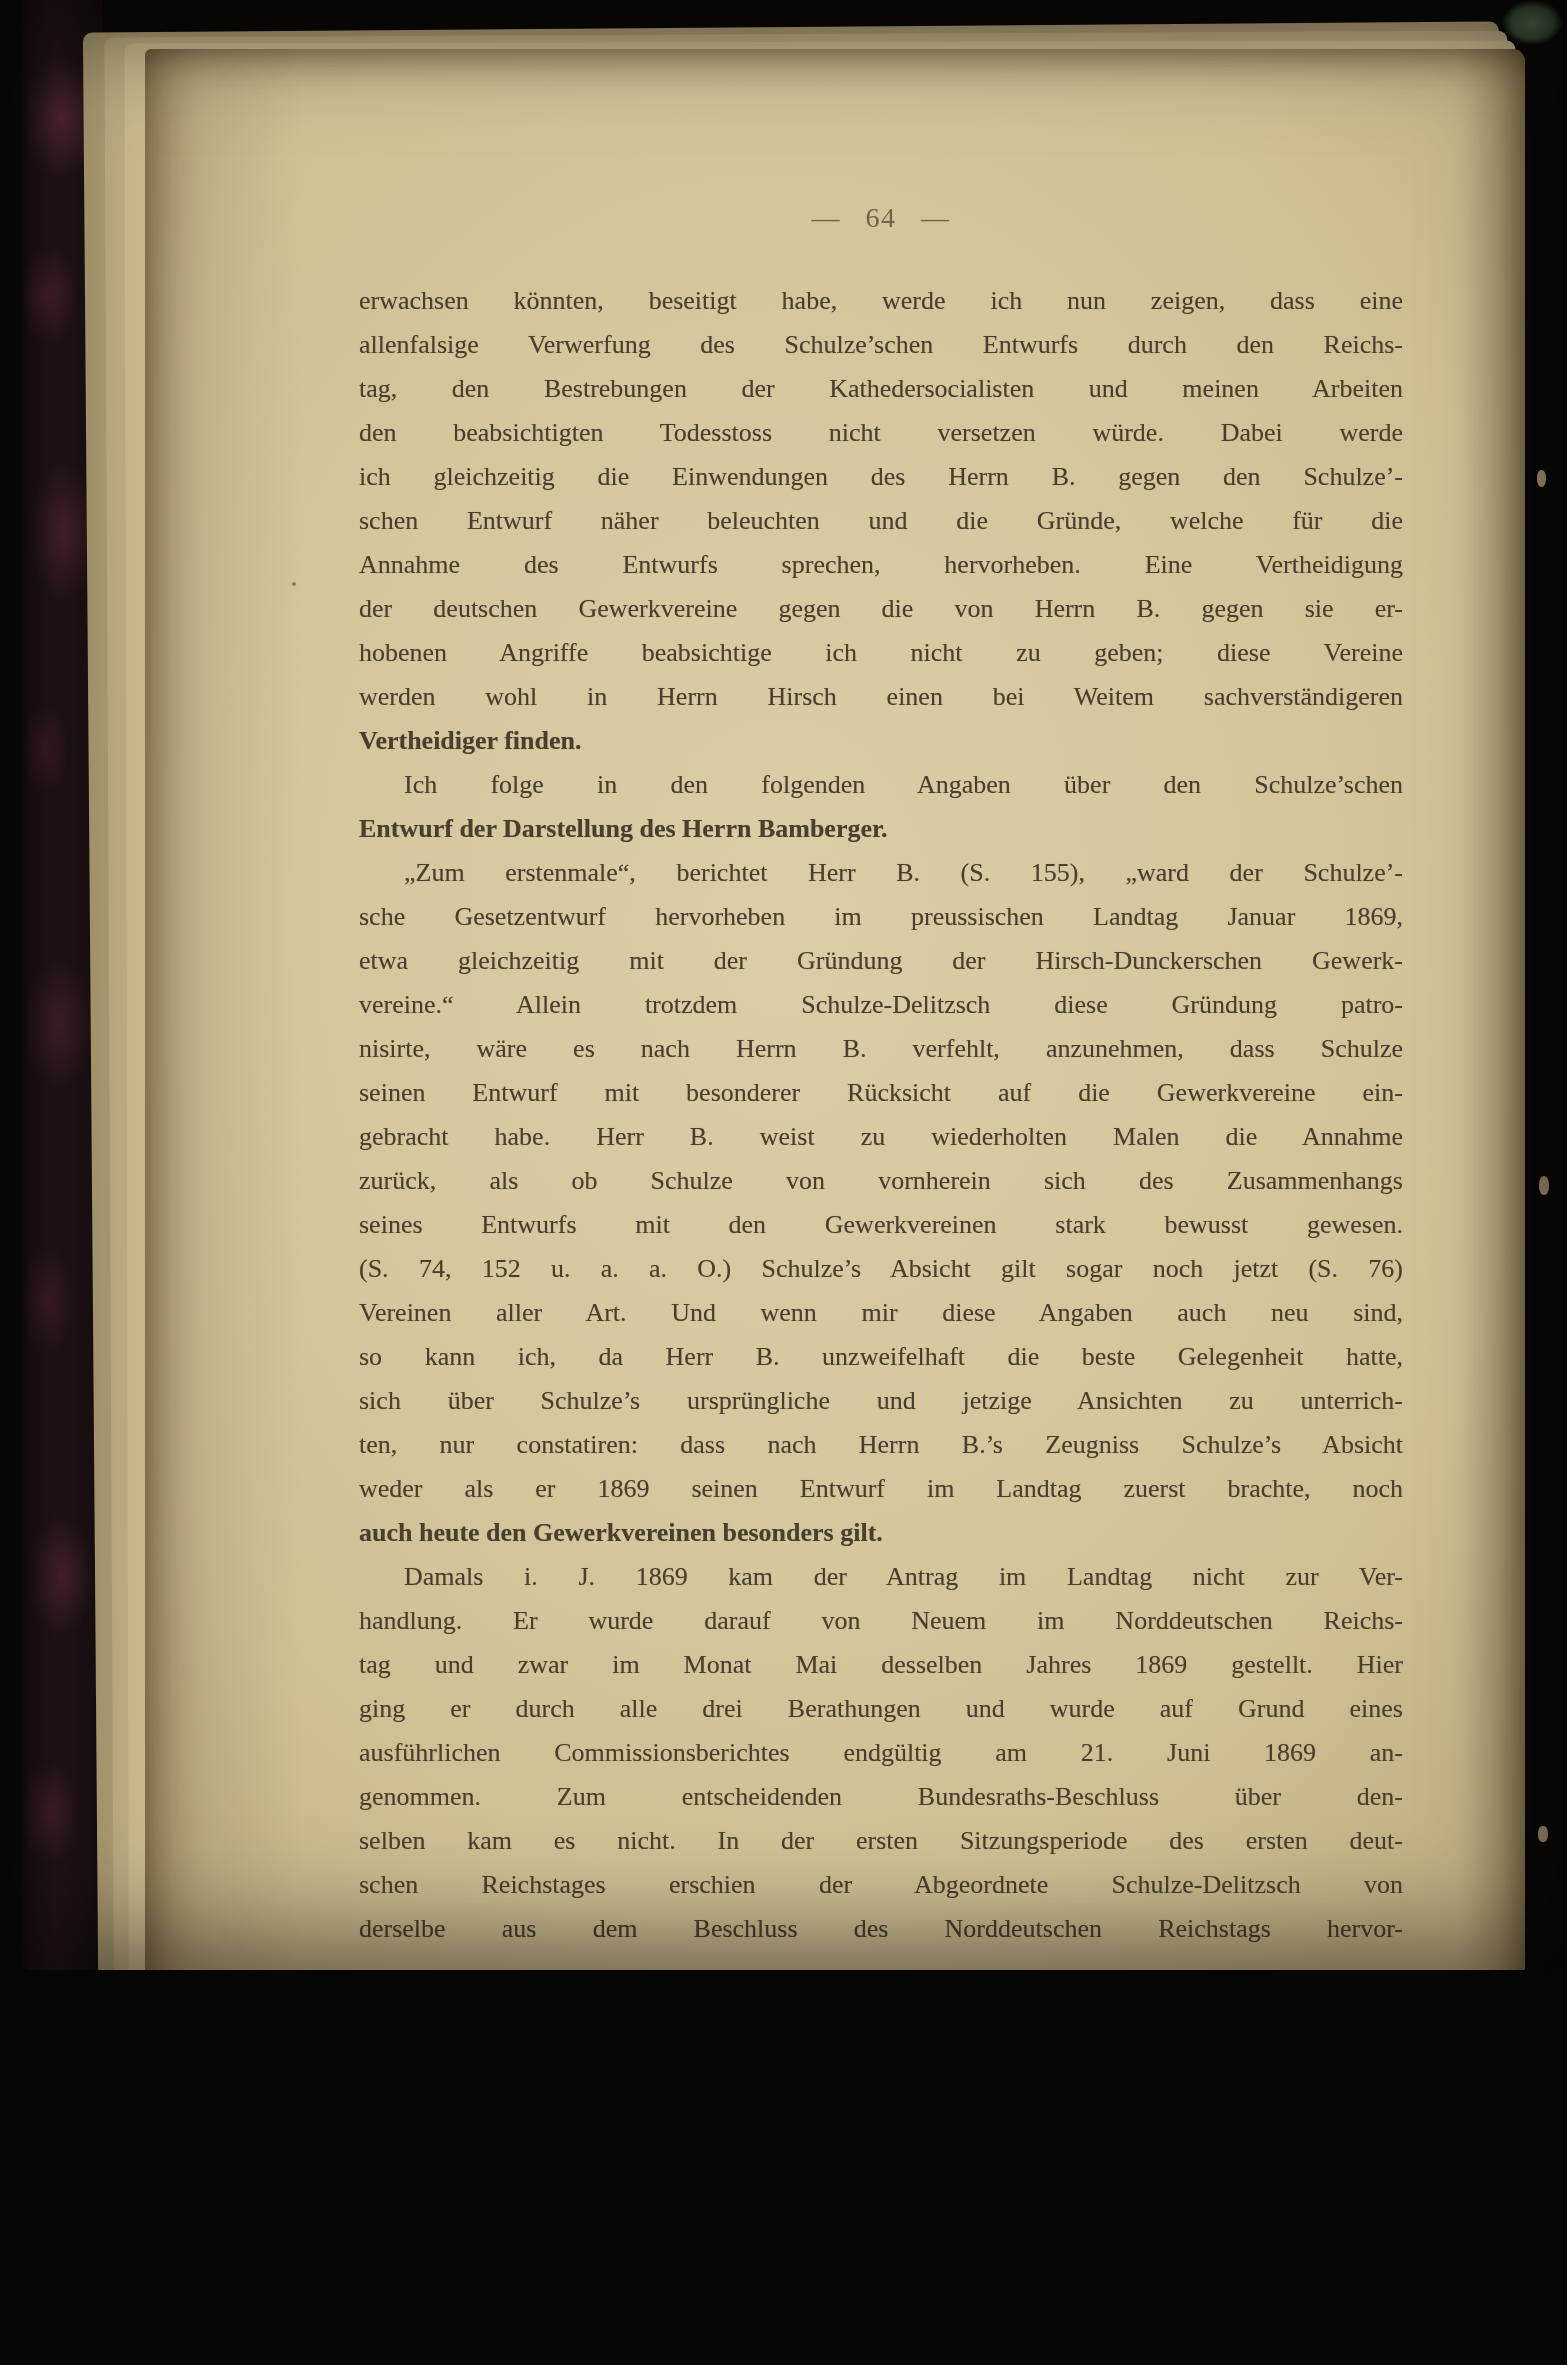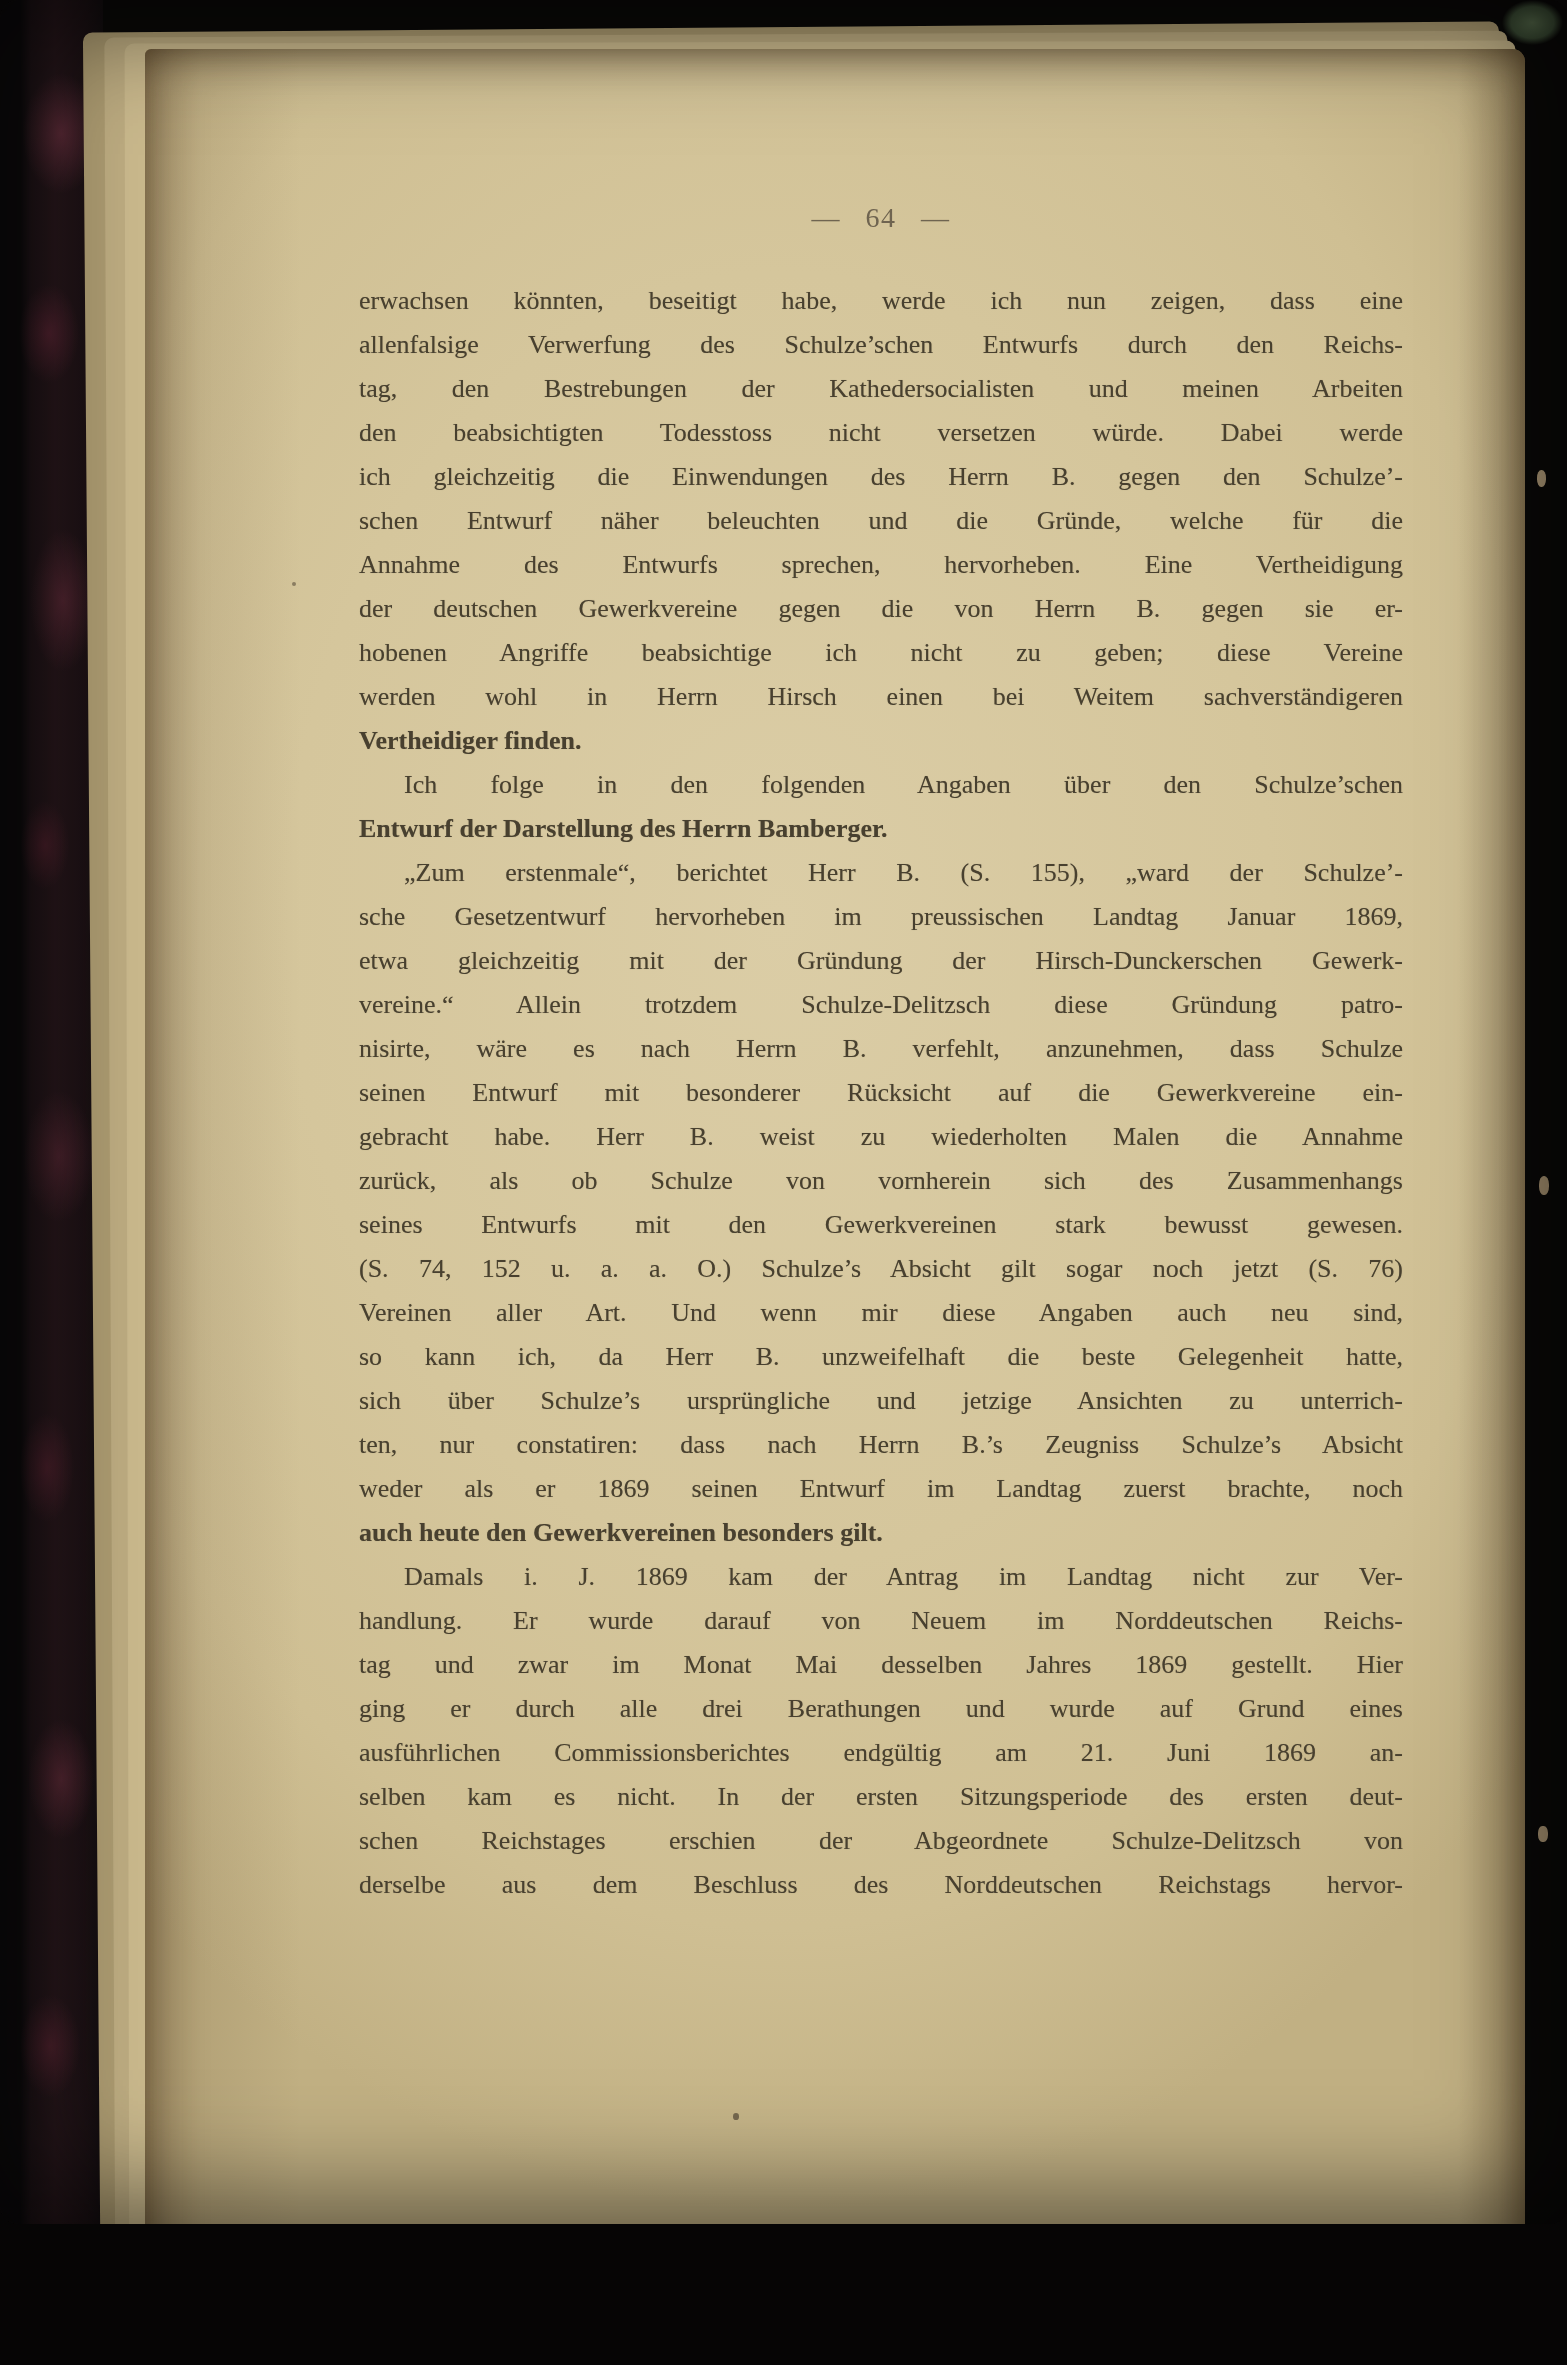--- a/index.html
+++ b/index.html
@@ -1,18 +1,18 @@
 <!DOCTYPE html>
 <html style="font-size:12.5px"><head>
 <meta charset="utf-8">
 <style>
   html,body{margin:0;padding:0;background:#060505;}
   #scene{
     position:relative;
-    width:1568px;height:2224px;
+    width:1568px;height:1970px;
     margin:0 auto;
     background:#0a0908;
     overflow:hidden;
     font-family:"Liberation Serif","DejaVu Serif",serif;
     border-radius:19px;
   }
   
   .spine{
     position:absolute;left:0;top:0;width:103px;height:100%;
     background:
@@ -131,20 +131,21 @@
       <div class="line">so kann ich, da Herr B. unzweifelhaft die beste Gelegenheit hatte,</div>
       <div class="line">sich über Schulze’s ursprüngliche und jetzige Ansichten zu unterrich-</div>
       <div class="line">ten, nur constatiren: dass nach Herrn B.’s Zeugniss Schulze’s Absicht</div>
       <div class="line">weder als er 1869 seinen Entwurf im Landtag zuerst brachte, noch</div>
       <div class="line last">auch heute den Gewerkvereinen besonders gilt.</div>
       <div class="line indent">Damals i. J. 1869 kam der Antrag im Landtag nicht zur Ver-</div>
       <div class="line">handlung.  Er wurde darauf von Neuem im Norddeutschen Reichs-</div>
       <div class="line">tag und zwar im Monat Mai desselben Jahres 1869 gestellt.  Hier</div>
       <div class="line">ging er durch alle drei Berathungen und wurde auf Grund eines</div>
       <div class="line">ausführlichen Commissionsberichtes endgültig am 21. Juni 1869 an-</div>
+      <div class="line">genommen.  Zum entscheidenden Bundesraths-Beschluss über den-</div>
       <div class="line">selben kam es nicht.  In der ersten Sitzungsperiode des ersten deut-</div>
       <div class="line">schen Reichstages erschien der Abgeordnete Schulze-Delitzsch von</div>
       <div class="line">derselbe aus dem Beschluss des Norddeutschen Reichstags hervor-</div>
     </div>
 
   <div class="green-patch"></div>
   <div class="chip c1"></div>
   <div class="chip c2"></div>
   <div class="chip c3"></div>
   <div class="speck s1"></div>

